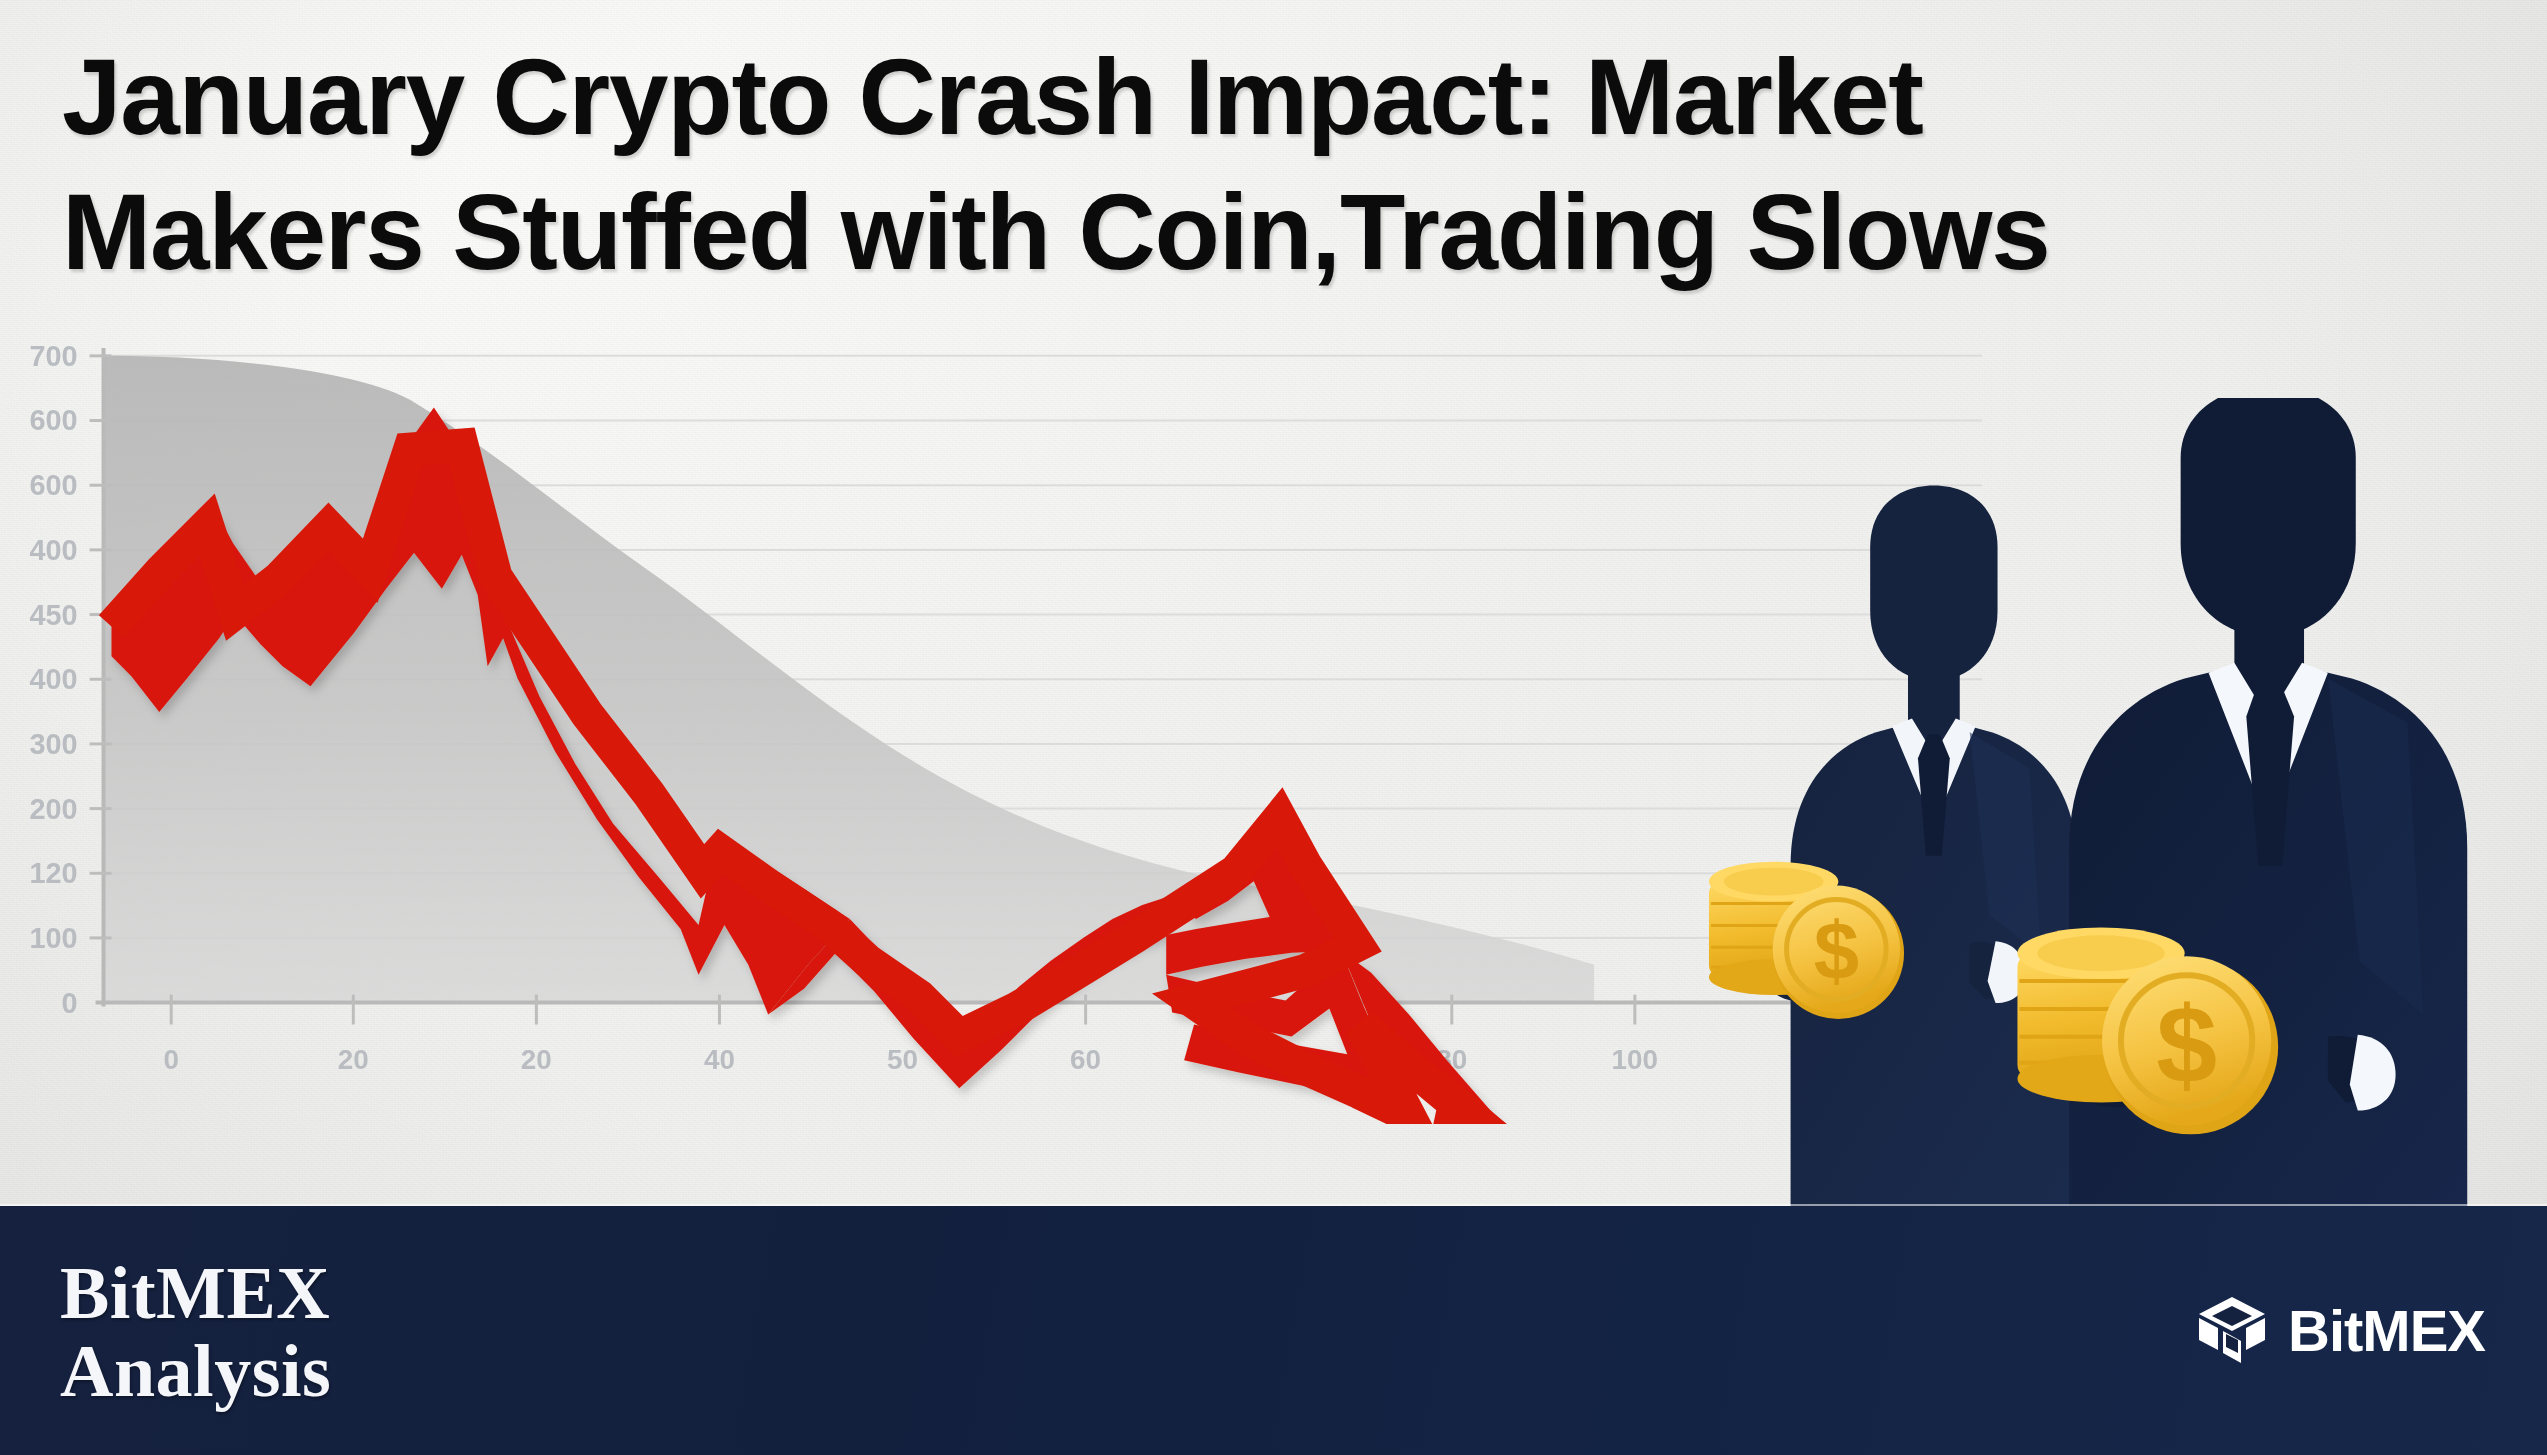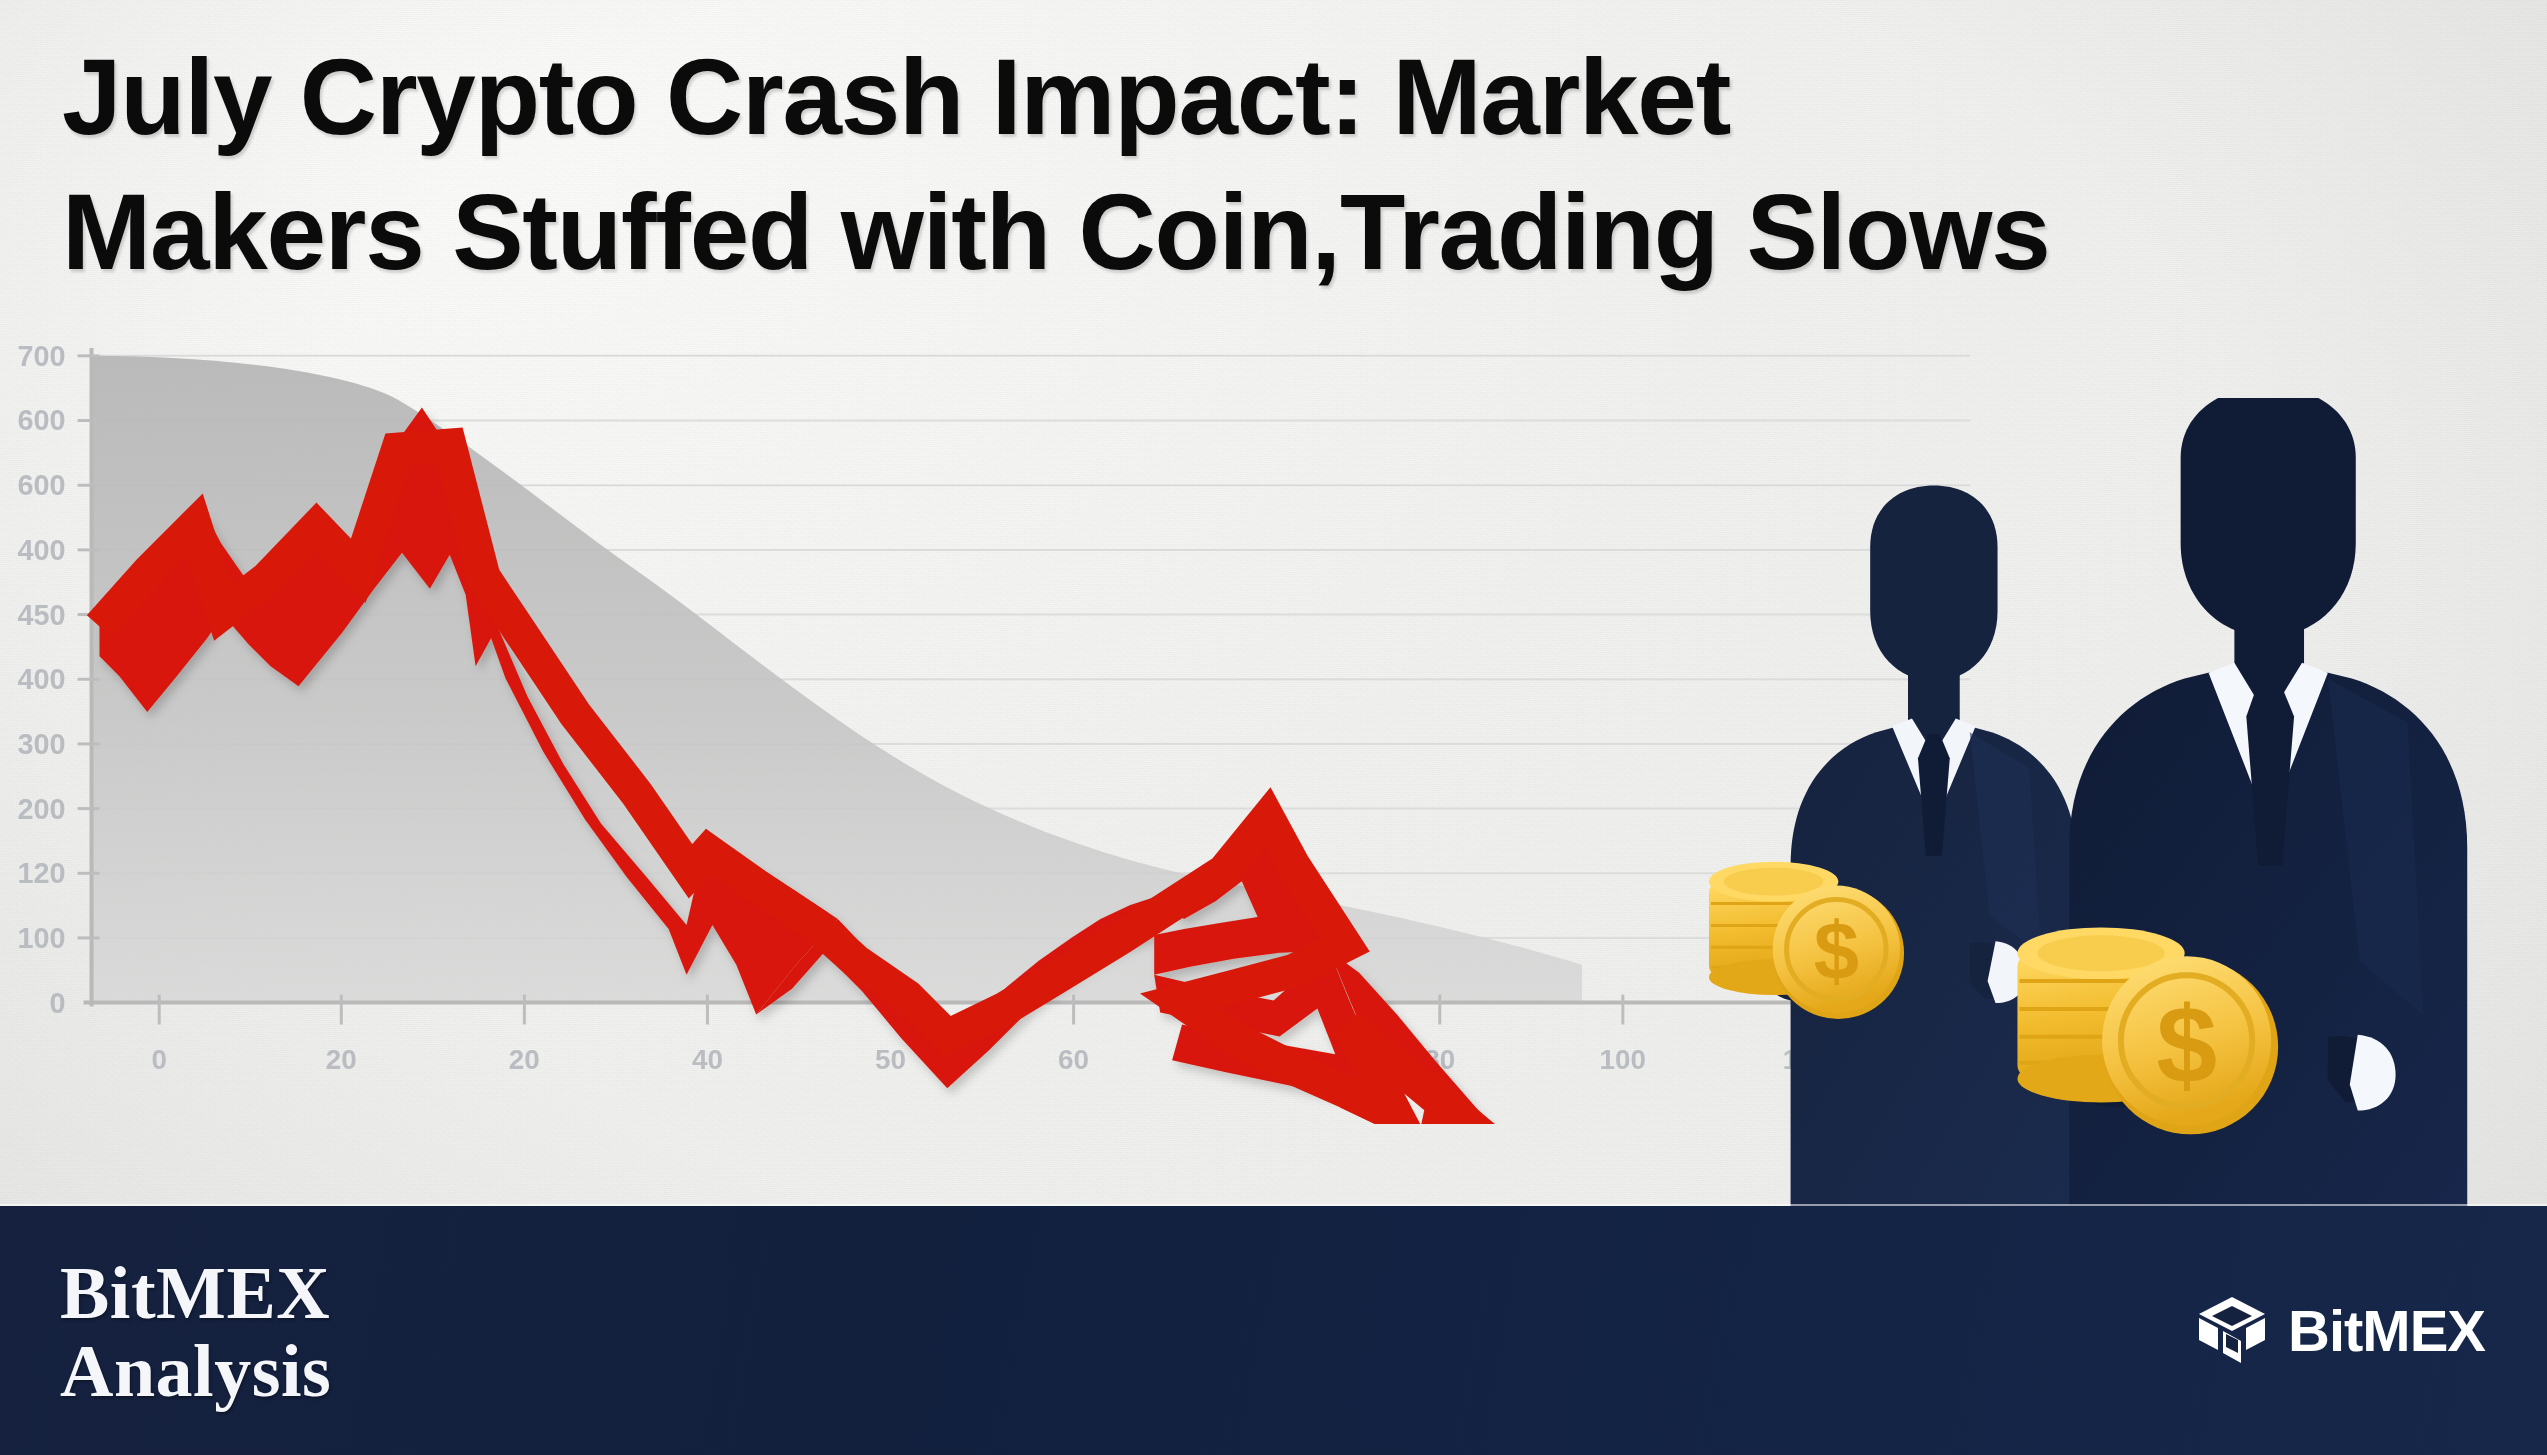--- a/index.html
+++ b/index.html
@@ -54,21 +54,21 @@
     font-size: 107px;
     line-height: 1.26;
     letter-spacing: -1.2px;
     text-shadow: 2px 3px 3px rgba(0,0,0,.16);
     white-space: pre-line;
   }
 
   
   .chart-wrap {
     position: absolute;
-    left: 0;
+    left: 12px;
     top: 328px;
     width: 1990px;
     height: 796px;
   }
   .chart-svg { display:block; width: 1990px; height: 796px; }
 
   .ytick-label, .xtick-label {
     fill: #b9bcc0;
     font-family: "Liberation Sans", sans-serif;
     font-weight: bold;
@@ -129,21 +129,21 @@
 </style>
 </head>
 <body>
 
 <div id="poster">
 
   <div class="bg-base"></div>
   <div class="bg-noise"></div>
   <div class="bg-vignette"></div>
 
-  <div class="headline">July Crypto Crash Impact: Market
+  <div class="headline">January Crypto Crash Impact: Market
 Makers Stuffed with Coin,Trading Slows</div>
 
   <div class="chart-wrap">
     <svg class="chart-svg" viewBox="0 0 2000 800" preserveAspectRatio="none">
       <defs>
         <linearGradient id="areaGrad" x1="0" y1="0" x2="0" y2="1">
           <stop offset="0%" stop-color="#b5b5b5" stop-opacity="0.92"></stop>
           <stop offset="55%" stop-color="#c4c4c4" stop-opacity="0.88"></stop>
           <stop offset="100%" stop-color="#d6d6d6" stop-opacity="0.80"></stop>
         </linearGradient>

